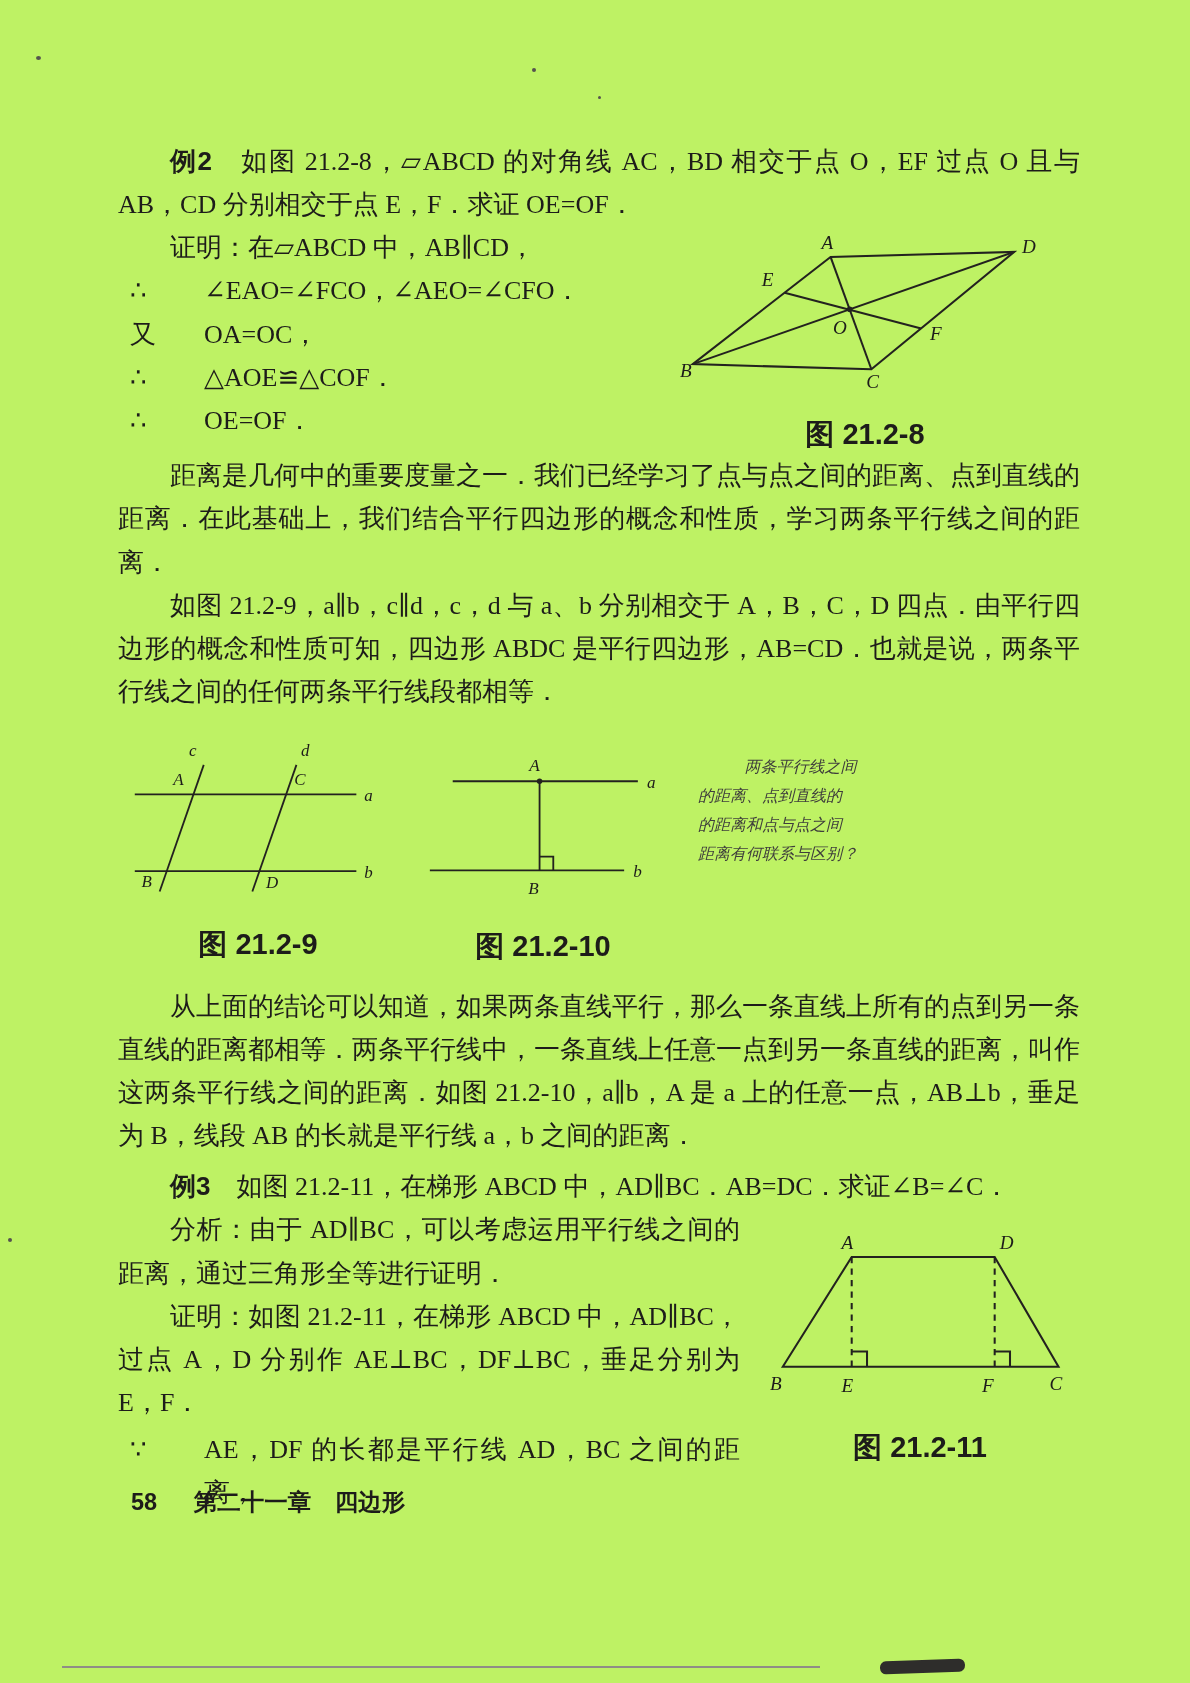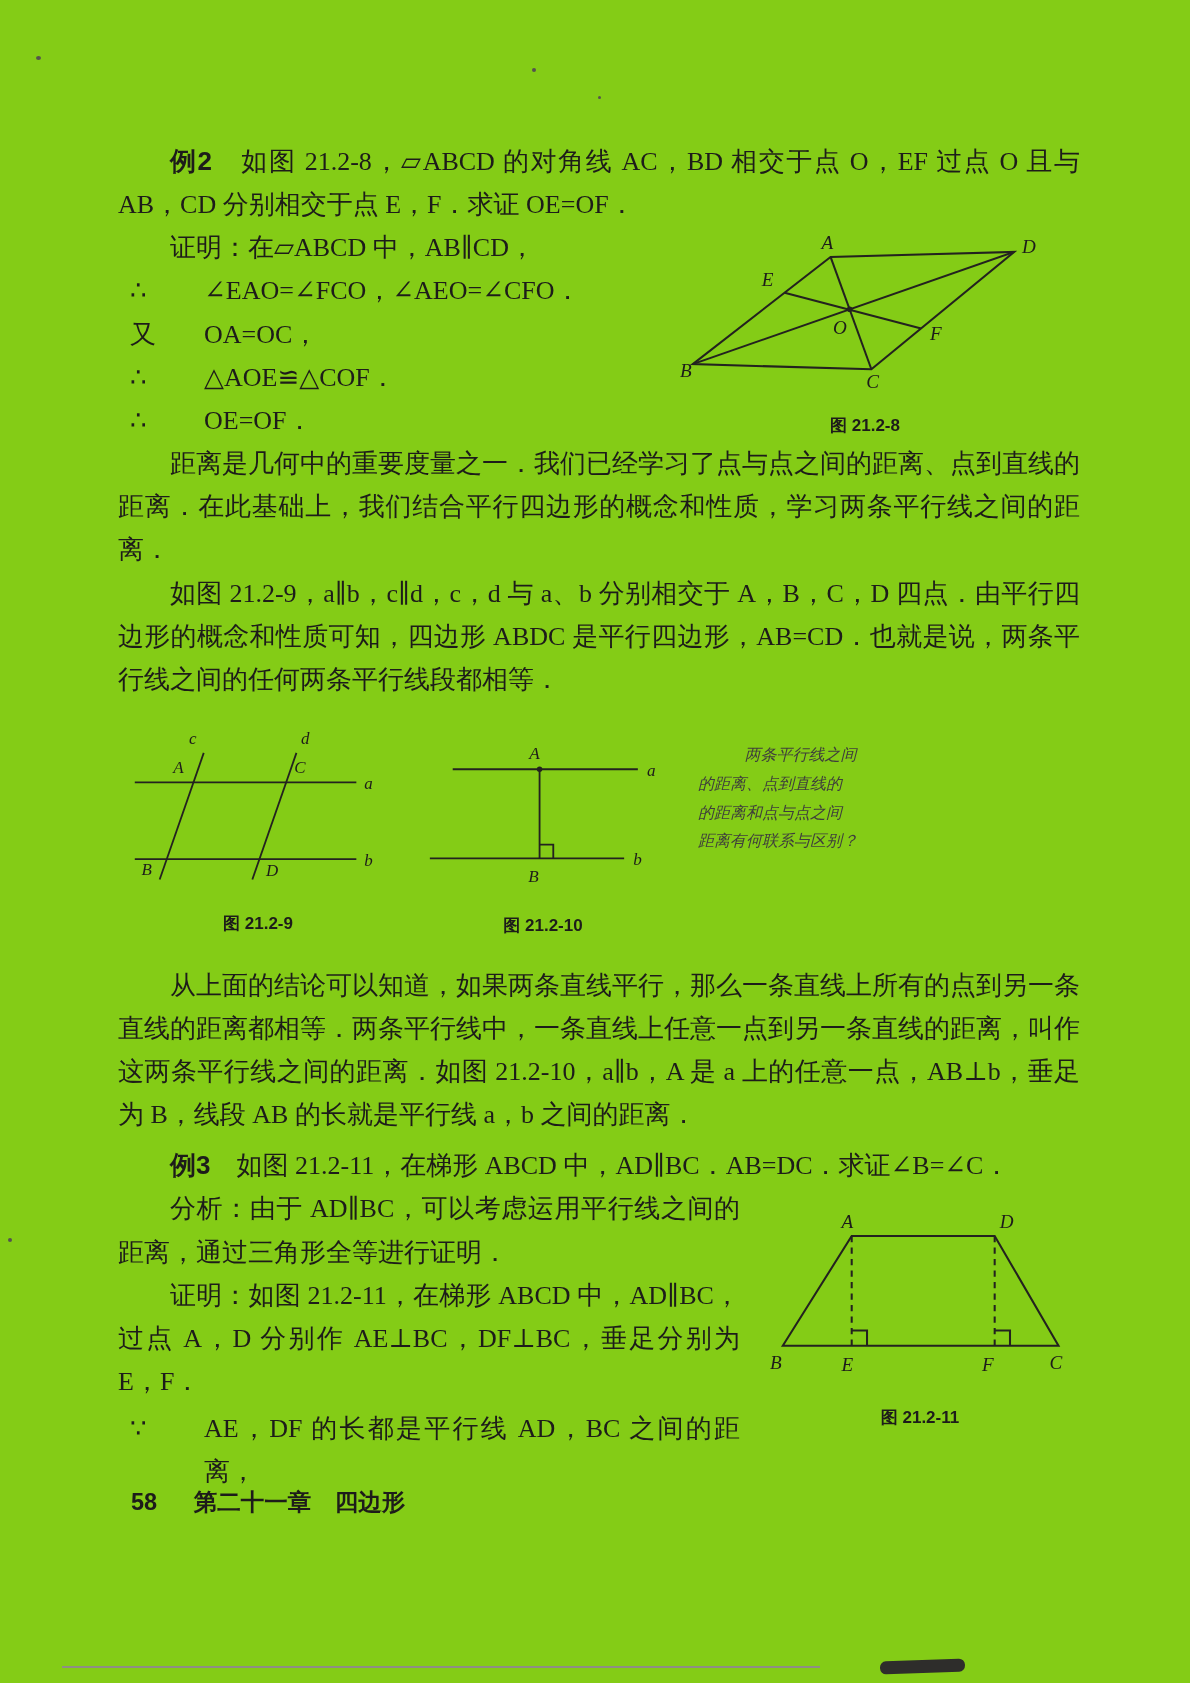--- a/index.html
+++ b/index.html
@@ -1,36 +1,36 @@
 <!DOCTYPE html>
 <html><head>
 <meta charset="utf-8">
 <style>
   html,body{margin:0;padding:0;}
   body{background:#cfccc6;font-family:"Liberation Serif","DejaVu Serif",serif;}
-  .page{position:relative;width:1190px;height:1683px;margin:0 auto;background:#84cc16;color:#1d1c1a;overflow:hidden;}
+  .page{position:relative;width:1190px;height:1683px;margin:0 auto;background:#bef264;color:#1d1c1a;overflow:hidden;}
   .content{position:absolute;left:118px;top:140px;width:962px;font-size:26px;line-height:1.66;text-align:justify;}
   .para{margin:0;}
   .first-indent{text-indent:2em;}
   .ex-label{font-family:"Liberation Sans","DejaVu Sans",sans-serif;font-weight:700;font-style:normal;}
   .row{display:flex;align-items:flex-start;}
   .proof-col{flex:1 1 auto;min-width:0;}
   .proof-step{display:flex;padding-left:12px;}
   .step-sym{flex:0 0 74px;}
   .step-text{flex:1 1 auto;}
   .fig{margin:0;text-align:center;}
   .fig8-col{flex:0 0 430px;padding-top:8px;}
-  .caption{display:block;font-family:"Liberation Sans","DejaVu Sans",sans-serif;font-weight:700;font-size:17px;line-height:1.4;margin-top:8px;text-align:center;text-indent:0;}
+  .caption{display:block;font-family:"Liberation Sans","DejaVu Sans",sans-serif;font-weight:700;font-size:29px;line-height:1.4;margin-top:8px;text-align:center;text-indent:0;}
   svg{overflow:visible;}
   svg text{font-family:"Liberation Serif","DejaVu Serif",serif;font-style:italic;font-size:15px;fill:#1d1c1a;}
   .p-distance{}
   .figures-row{display:flex;justify-content:space-between;align-items:flex-start;width:822px;margin:18px 0 8px 10px;}
   .margin-note{flex:0 0 252px;font-size:16px;line-height:1.8;font-style:italic;color:#3f3e3c;padding-top:22px;text-align:justify;}
   .margin-note .note-line:first-child{text-indent:2.9em;}
-  .p-conclusion{margin-top:26px;}
+  .p-conclusion{margin-top:18px;}
   .example3{margin-top:8px;}
   .e3-body::after{content:"";display:block;clear:both;}
   .fig11-float{float:right;width:340px;padding:26px 0 0 20px;box-sizing:border-box;}
   .because-row{display:flex;padding-left:12px;margin-top:4px;}
   .footer{position:absolute;left:118px;bottom:165px;font-family:"Liberation Sans","DejaVu Sans",sans-serif;font-weight:700;font-size:23.5px;color:#1d1c1a;}
   .page-num{margin-right:30px;margin-left:13px;}
   .artifact-line{position:absolute;left:62px;bottom:15px;width:758px;height:2px;background:#8f8d86;}
   .artifact-smudge{position:absolute;right:225px;bottom:10px;width:85px;height:13px;background:#2e2d2b;border-radius:6px;transform:rotate(-2deg);}
   .speck{position:absolute;background:#55534e;border-radius:50%;}
   .speck.s1{left:36px;top:56px;width:5px;height:4px;}

